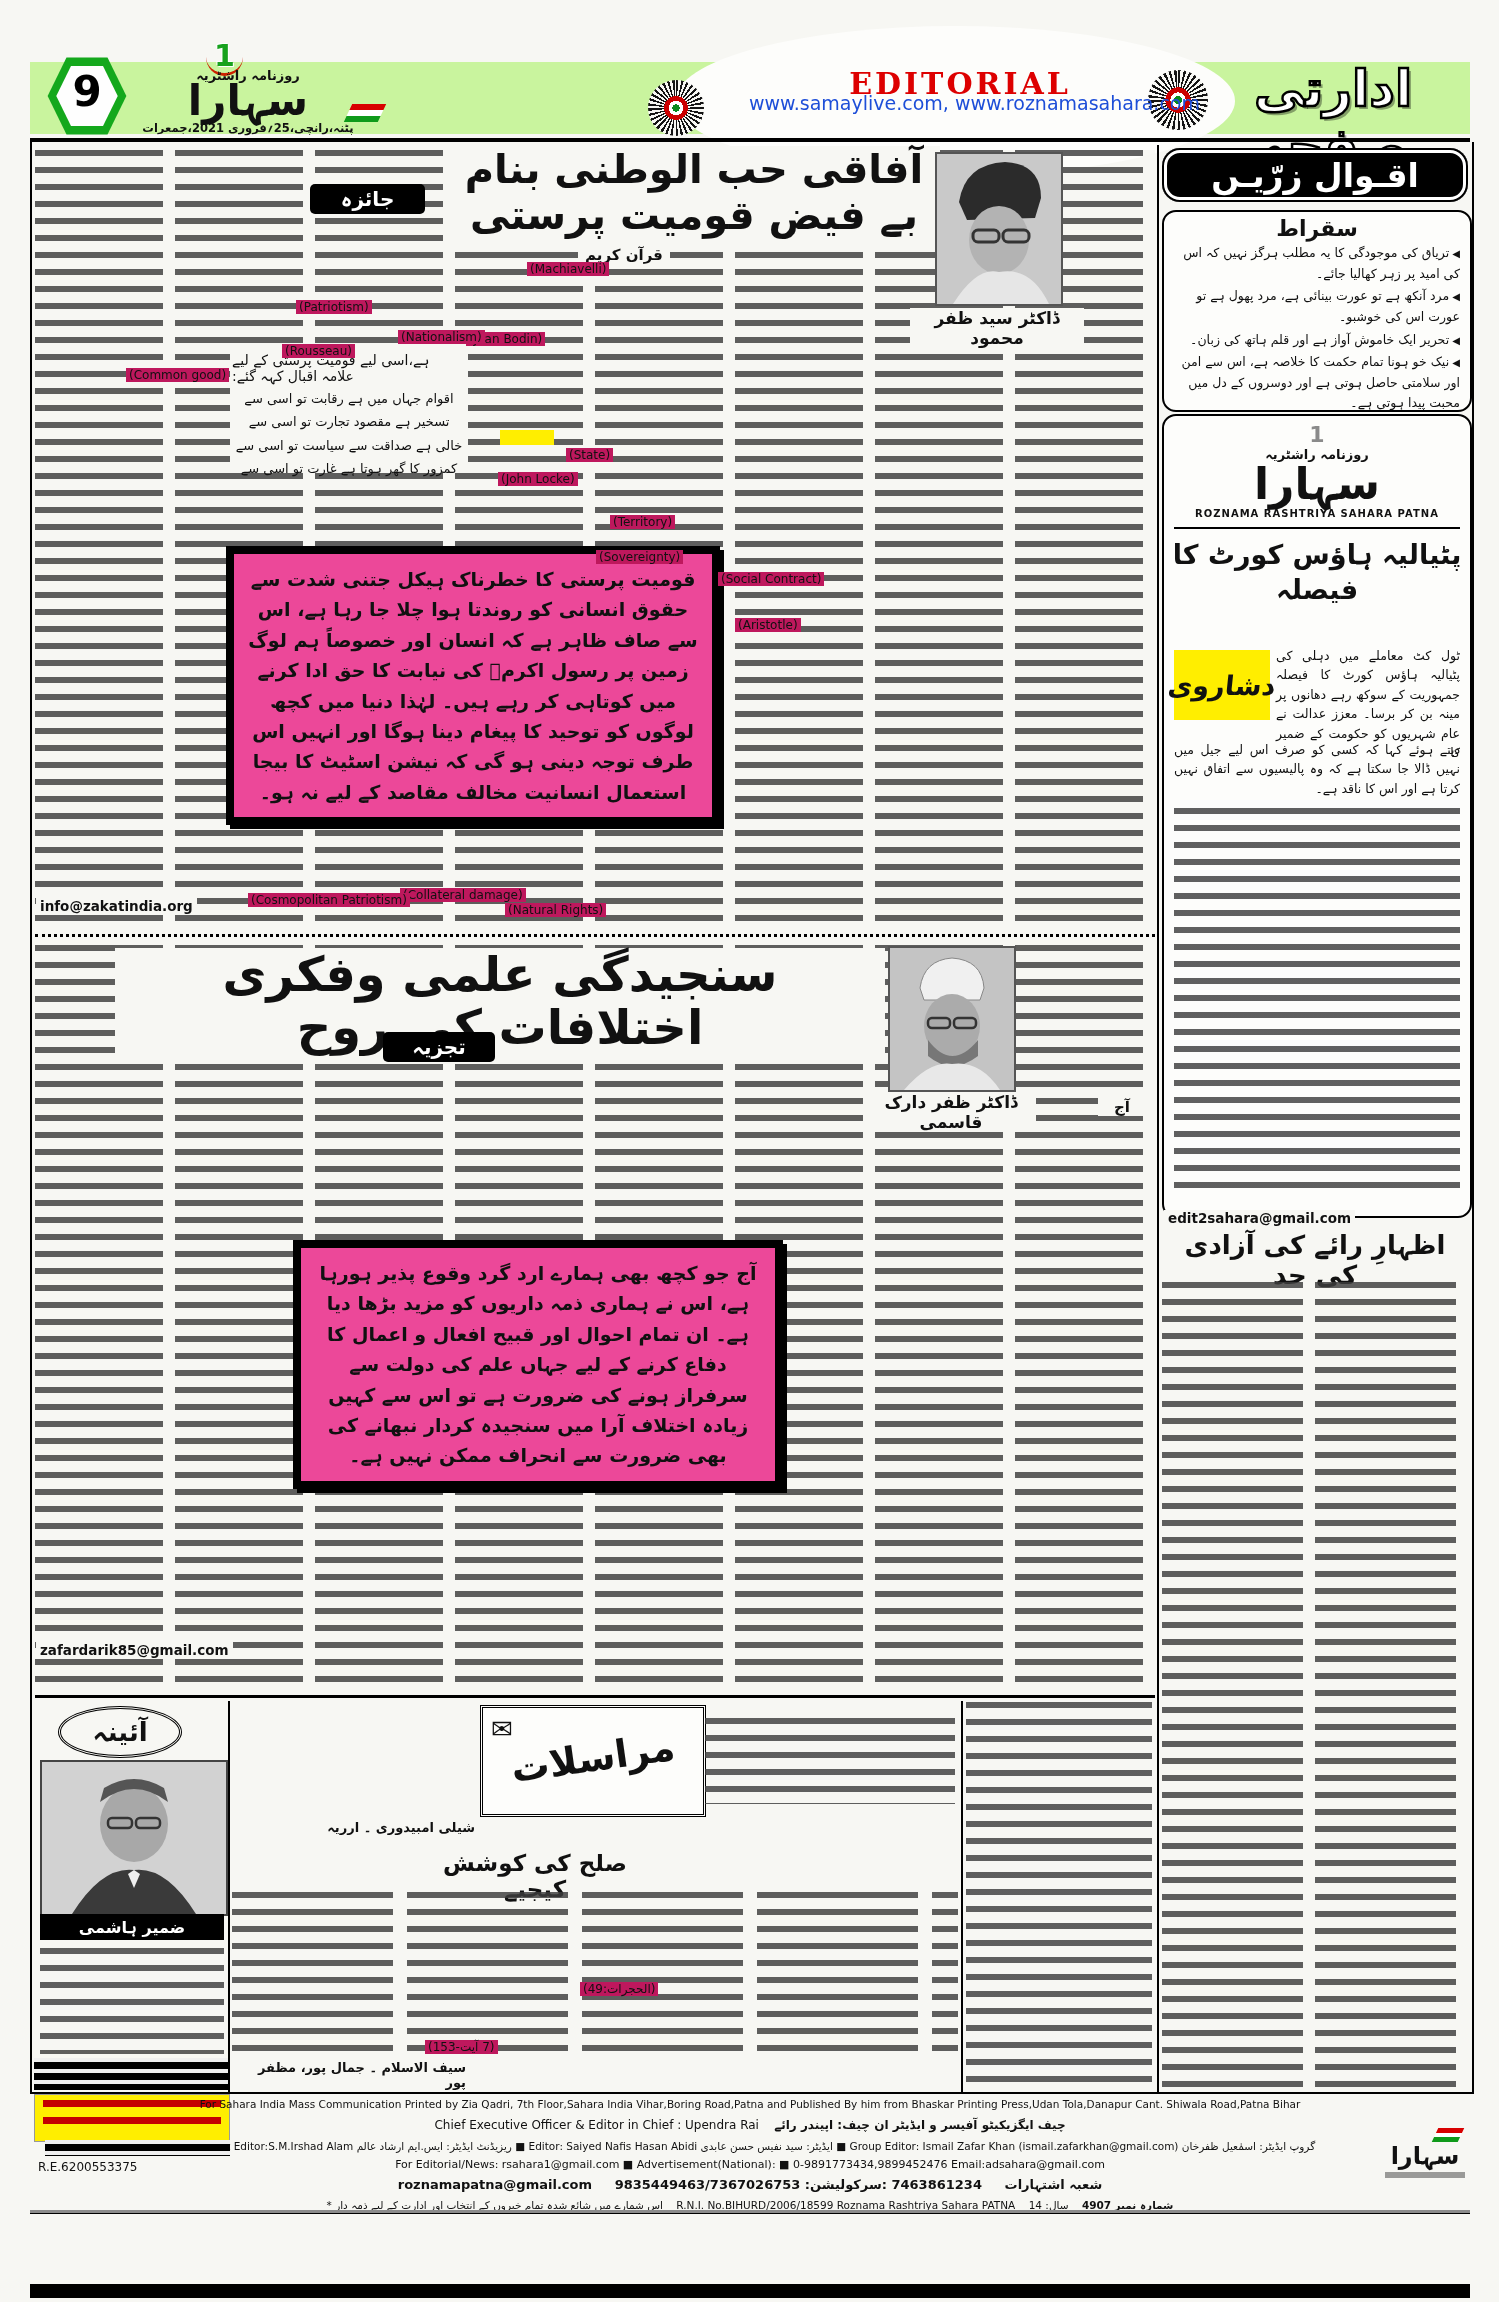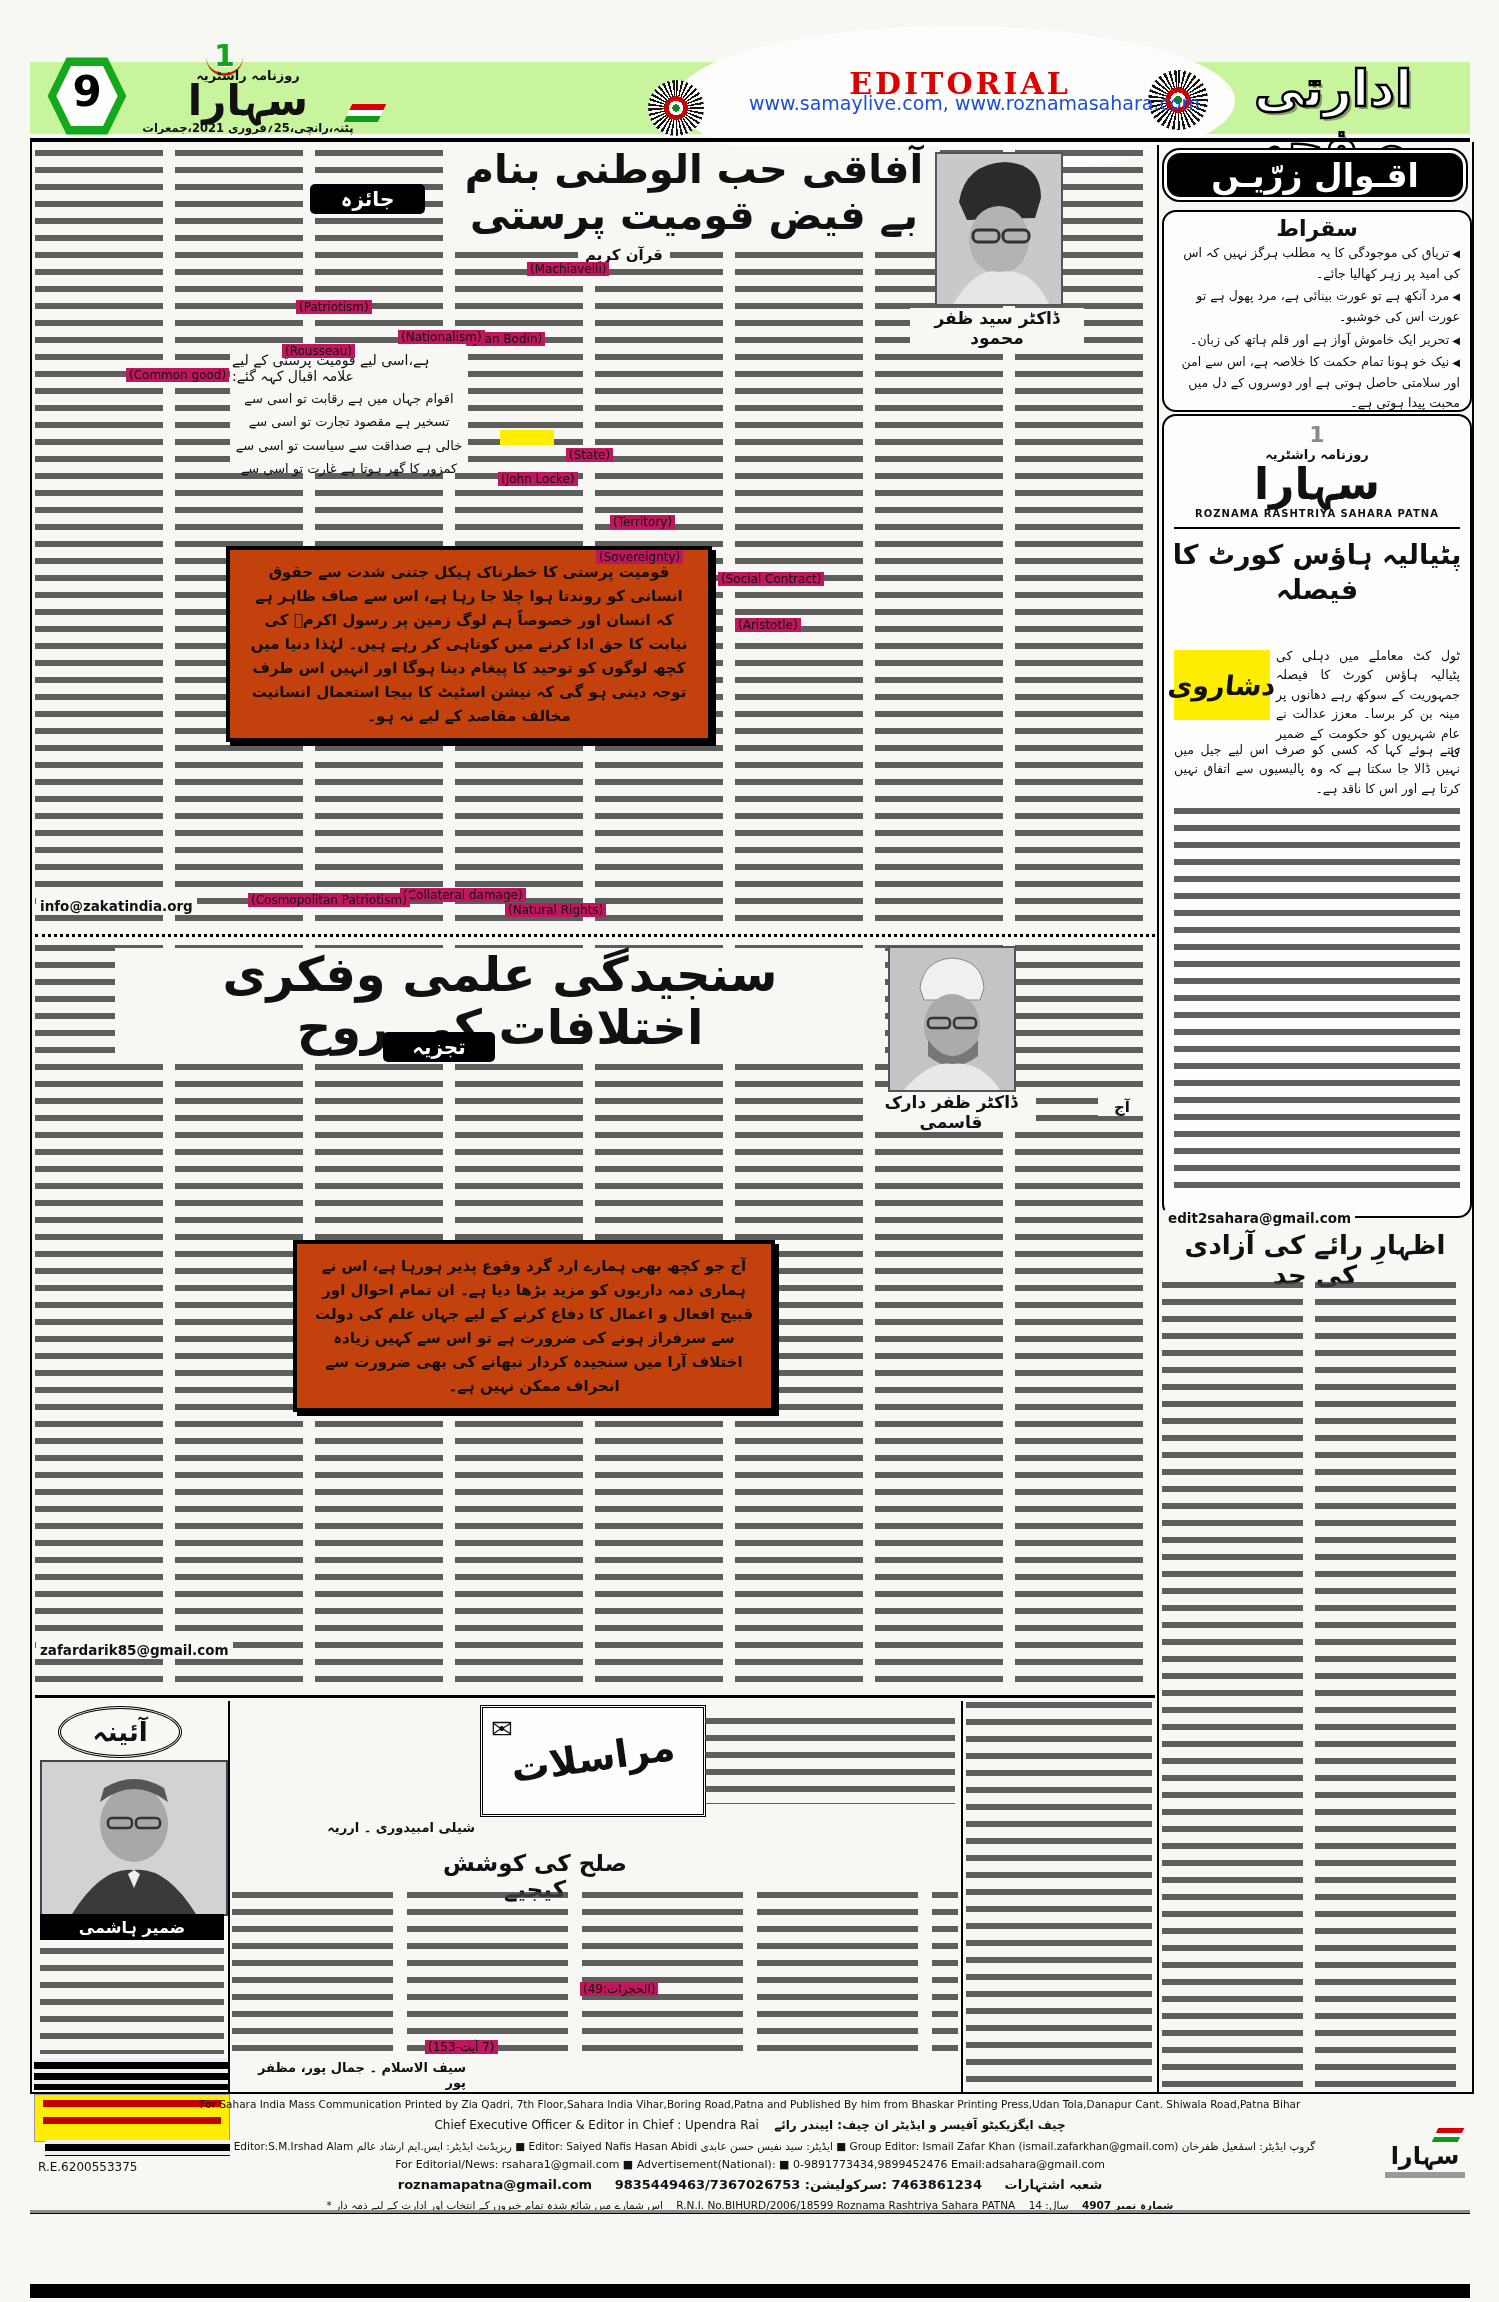--- a/index.html
+++ b/index.html
@@ -20,22 +20,22 @@
       repeating-linear-gradient(to bottom,#3d3d3d 0 6px,transparent 6px 17px);opacity:.82;}
   .cols153{background-image:
       repeating-linear-gradient(to right,transparent 0 141px,#f7f7f3 141px 153px),
       repeating-linear-gradient(to bottom,#3d3d3d 0 6px,transparent 6px 17px);opacity:.82;}
   .fill-light{background-image:repeating-linear-gradient(to bottom,#efefef 0 4px,transparent 4px 11px);}
   .fill-red{background-image:repeating-linear-gradient(to bottom,#c40000 0 7px,transparent 7px 17px);}
   .vr{width:2px;background:#000;}
   .hr{height:3px;background:#000;}
   .tag{background:#000;color:#fff;font-weight:bold;text-align:center;border-radius:5px;
        display:flex;align-items:center;justify-content:center;}
-  .pq{border:4px solid #000000;background:#c2410c;font-weight:bold;text-align:center;
-      padding:10px 14px;font-size:15px;line-height:1.6;box-shadow:4px 4px 0 #000;}
+  .pq{border:8px solid #000000;background:#ec4899;font-weight:bold;text-align:center;
+      padding:10px 14px;font-size:19px;line-height:1.6;box-shadow:4px 4px 0 #000;}
   .term{position:absolute;background:#be185d;padding:0 3px;font-size:12px;white-space:nowrap;}
   .hex{clip-path:polygon(25% 3%,75% 3%,98% 50%,75% 97%,25% 97%,2% 50%);}
   .starburst{border-radius:50%;
      background:
        radial-gradient(circle,#0a8a1e 0 9%,transparent 9%),
        radial-gradient(circle,#fff 9% 18%,transparent 18%),
        radial-gradient(circle,#cc0000 18% 30%,transparent 30%),
        repeating-conic-gradient(#141414 0 5deg,#f7f7f3 5deg 11deg);}
   .rounded-banner{background:#000;border-radius:18px;box-shadow:inset 0 0 0 2px #000,inset 0 0 0 5px #fff;
      color:#fff;display:flex;align-items:center;justify-content:center;}

